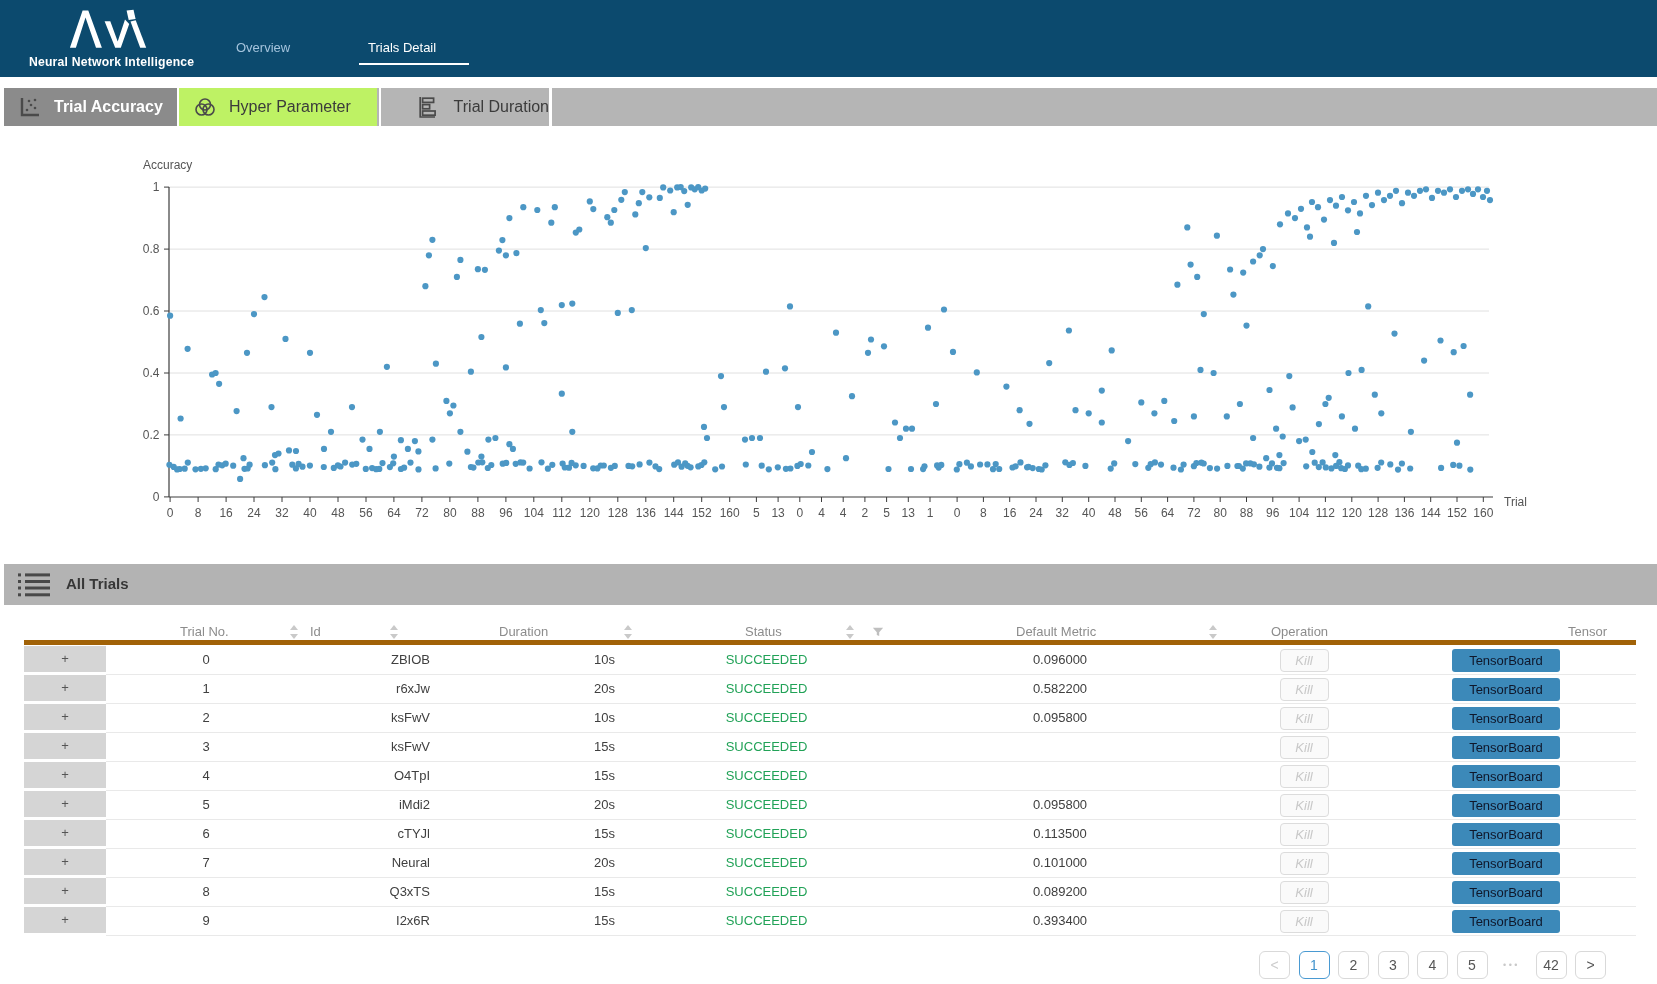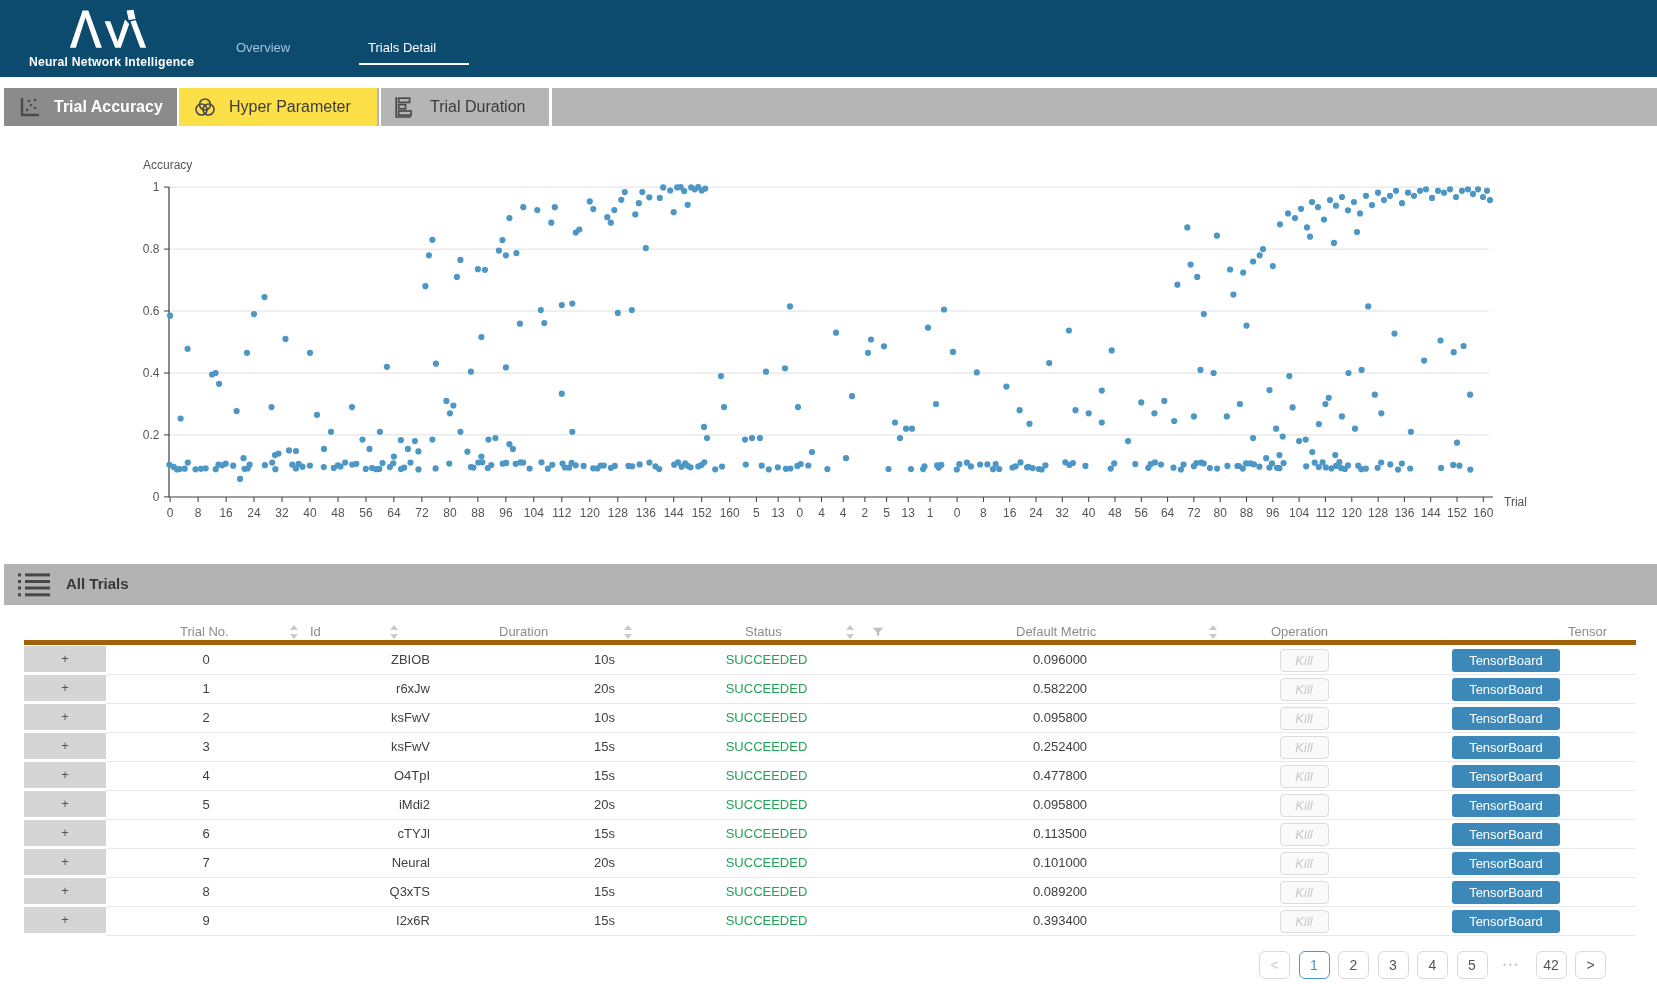--- a/index.html
+++ b/index.html
@@ -11,22 +11,22 @@
 .hdr .logotext { position:absolute; left:29px; top:55px; width:170px; color:#fff; font-size:12.2px; font-weight:bold; letter-spacing:0.2px; white-space:nowrap; }
 .nav { position:absolute; top:40px; font-size:13px; }
 .nav.ov { left:236px; color:#a5c4dd; }
 .nav.td { left:368px; color:#fff; }
 .navline { position:absolute; left:359px; top:63px; width:110px; height:2px; background:#fff; }
 
 
 .tabs { position:absolute; left:4px; top:88px; width:1653px; height:37.5px; background:#b5b5b5; }
 .tab { position:absolute; top:0; height:37.5px; display:flex; align-items:center; font-size:16px; color:#3b3b3b; }
 .tab1 { left:0; width:173px; background:#8b8b8b; color:#fff; font-weight:bold; }
-.tab2 { left:175px; width:198px; background:#fde047; }
-.tab3 { left:377px; width:168px; background:#b5b5b5; }
+.tab2 { left:175px; width:198px; background:#bef264; }
+.tab3 { left:377px; width:168px; background:#b5b5b5;justify-content:flex-end; }
 .tabicon { margin-left:15px; margin-right:13px; }
 
 
 .chart { position:absolute; left:0; top:125px; }
 .axl { font-size:12px; fill:#555; font-family:"Liberation Sans",sans-serif; }
 .grid { stroke:#e0e0e0; stroke-width:1; }
 .tick { stroke:#3c3c3c; stroke-width:1; }
 .axline { stroke:#3c3c3c; stroke-width:1.2; }
 
 
@@ -43,21 +43,21 @@
 .c-exp { left:0; width:82px; background:#d5d5d5; border-bottom:3px solid #fff; height:29.1px !important; }
 .expbtn { text-align:center; color:#555; font-size:13px; line-height:26px; }
 .c-no { left:82px; width:200px; text-align:center; }
 .c-id { left:292px; width:114px; text-align:right; }
 .c-dur { left:396px; width:195px; text-align:right; }
 .c-status { left:613px; width:259px; text-align:center; color:#21a257; }
 .c-met { left:869px; width:334px; text-align:center; }
 .c-op { left:1200px; width:160px; text-align:center; }
 .c-ten { left:1356px; width:252px; text-align:center; }
 .kill { display:inline-block; width:49px; height:23px; line-height:21px; margin-top:3px; background:#fafafa; border:1px solid #dcdcdc; border-radius:4px; color:#c8c8c8; font-size:13px;font-style:italic; }
-.tb { display:inline-block; width:108px; height:23px; line-height:23px; margin-top:3px; background:#3c89b9; border-radius:3px; color:#ffffff; font-size:13px; }
+.tb { display:inline-block; width:108px; height:23px; line-height:23px; margin-top:3px; background:#3c89b9; border-radius:3px; color:#0f172a; font-size:13px; }
 
 
 .pag { position:absolute; left:0; top:950px; width:1657px; height:30px; }
 .pg { position:absolute; top:1px; width:31px; height:28px; line-height:26px; text-align:center; border:1px solid #d9d9d9; border-radius:6px; background:#fff; color:#555; font-size:14px; }
 .pg.act { border-color:#4a9ad2; color:#4193cc; }
 .pg.dis { color:#ccc; }
 .pg.dots { border:none; color:#c9c9c9; font-size:9px; letter-spacing:2.5px; line-height:28px; }
 </style>
 </head>
 <body>
@@ -743,33 +743,31 @@
   <div class="c-ten"><span class="tb">TensorBoard</span></div>
 </div>
 <div class="trow" style="top:87.3px">
   <div class="c-exp">
         <div class="expbtn">+</div>
       </div>
   <div class="c-no">3</div>
   <div class="c-id">ksFwV</div>
   <div class="c-dur">15s</div>
   <div class="c-status">SUCCEEDED</div>
-  <div class="c-met">0.252400</div>
   <div class="c-op"><span class="kill">Kill</span></div>
   <div class="c-ten"><span class="tb">TensorBoard</span></div>
 </div>
 <div class="trow" style="top:116.4px">
   <div class="c-exp">
         <div class="expbtn">+</div>
       </div>
   <div class="c-no">4</div>
   <div class="c-id">O4TpI</div>
   <div class="c-dur">15s</div>
   <div class="c-status">SUCCEEDED</div>
-  <div class="c-met">0.477800</div>
   <div class="c-op"><span class="kill">Kill</span></div>
   <div class="c-ten"><span class="tb">TensorBoard</span></div>
 </div>
 <div class="trow" style="top:145.5px">
   <div class="c-exp">
         <div class="expbtn">+</div>
       </div>
   <div class="c-no">5</div>
   <div class="c-id">iMdi2</div>
   <div class="c-dur">20s</div>

